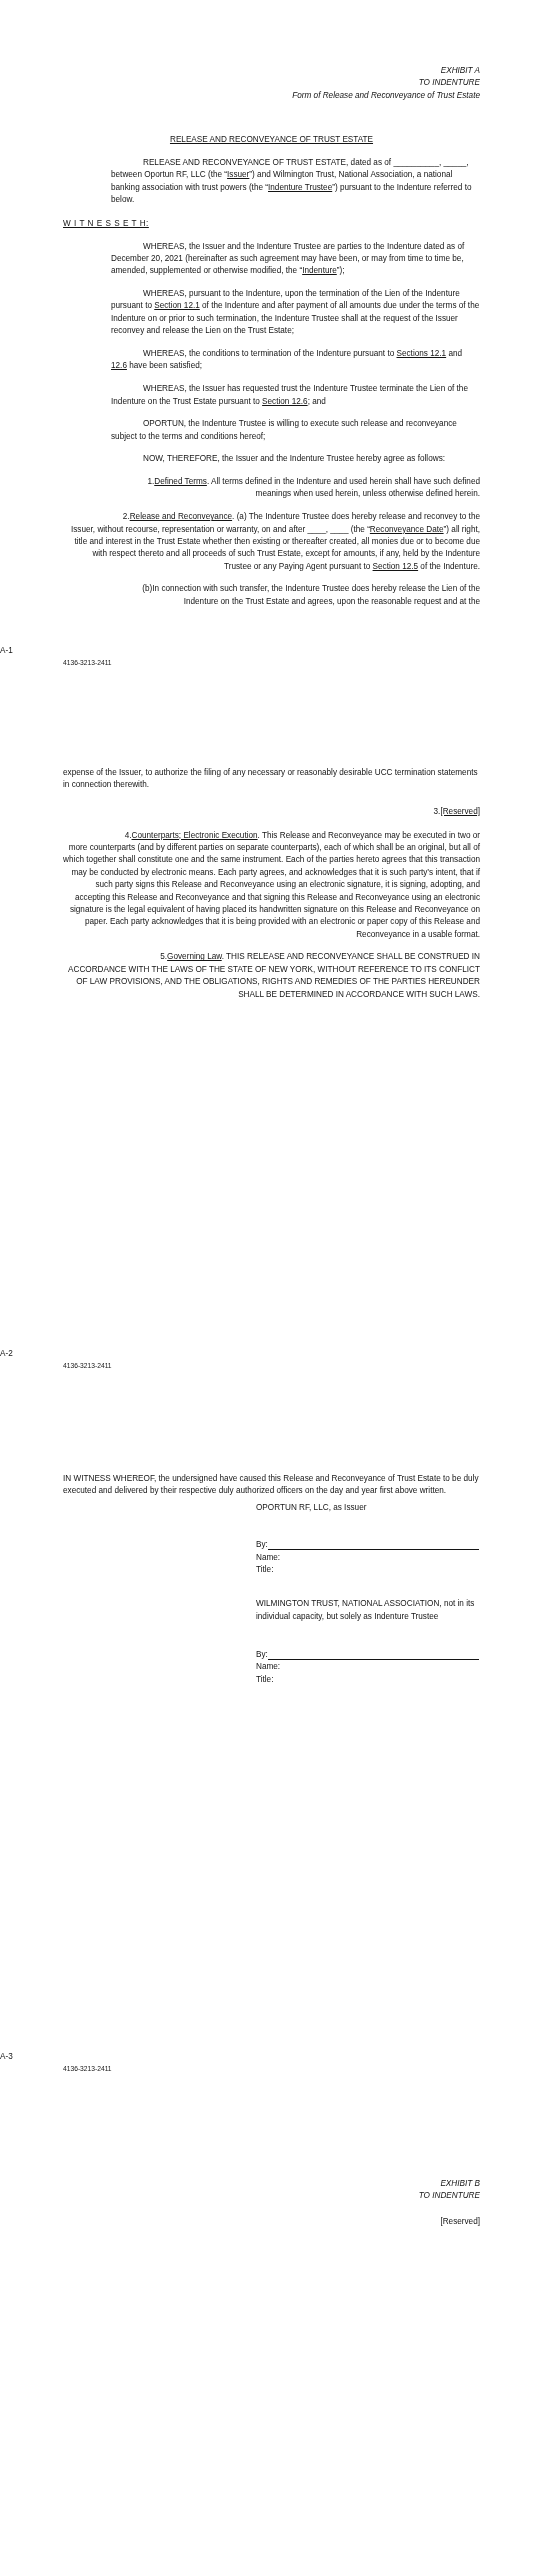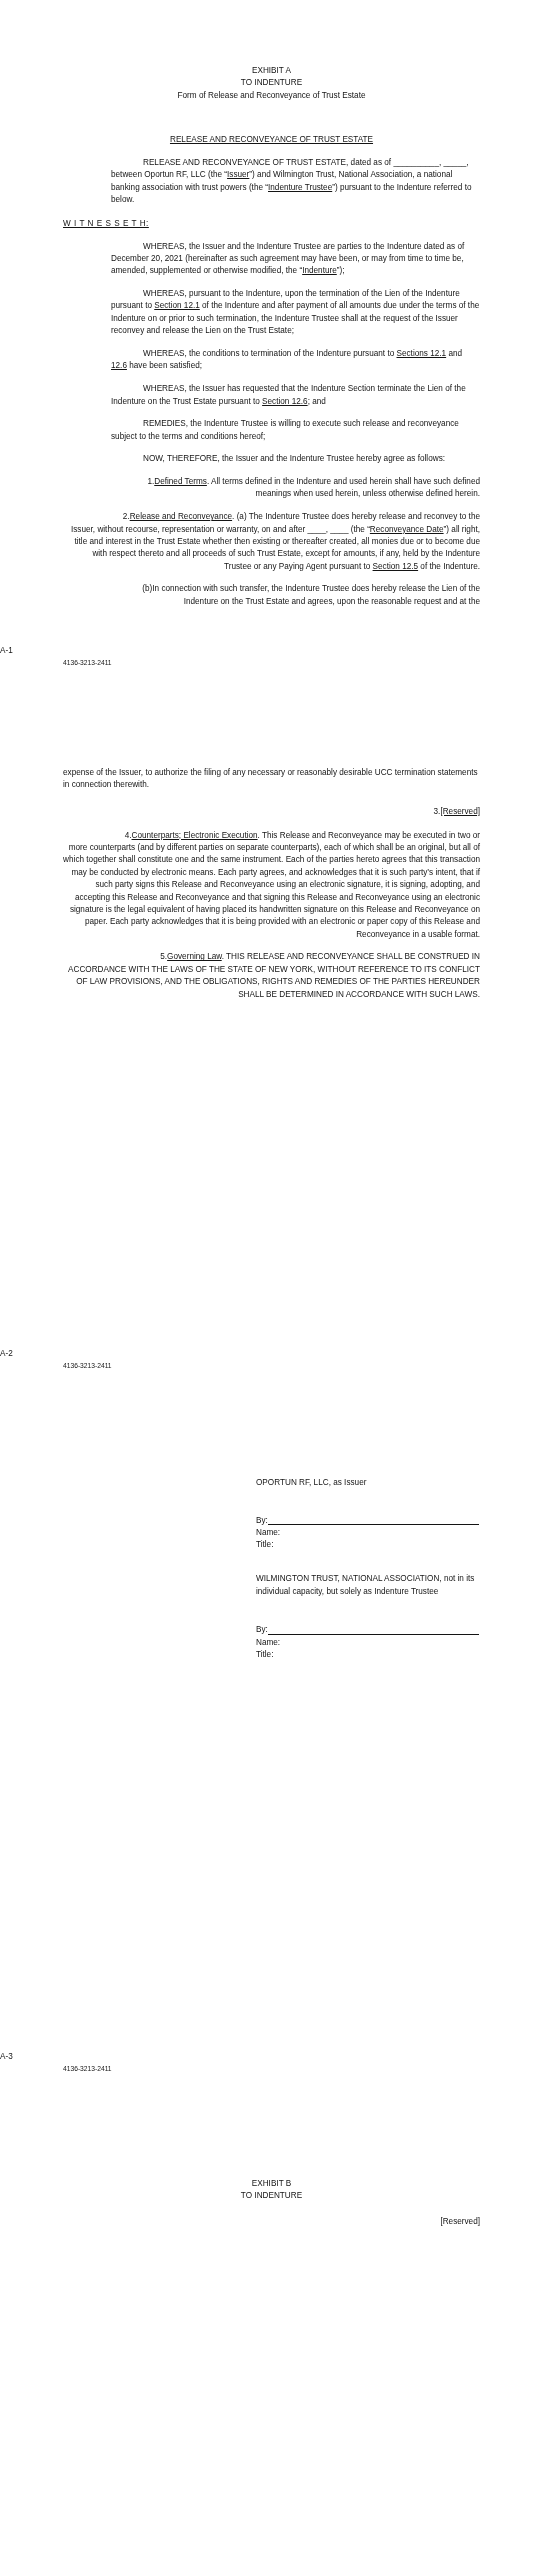--- a/index.html
+++ b/index.html
@@ -23,21 +23,21 @@
     box-sizing: border-box;
   }
   .content {
     box-sizing: border-box;
     padding-left: 63px;
     padding-right: 64px;
   }
   p { margin: 0; }
   .u { text-decoration: underline; }
 
-  .hdr { text-align: center; }
+  .hdr { text-align: right; font-style: italic; }
   .title { text-align: center; margin-top: 32px; }
   .witnesseth { text-align: left; margin-top: 11.3px; letter-spacing: 0.5px; }
 
   .para { margin-top: 10.3px; text-indent: 32px; margin-left: 48px; }
   .flush { text-indent: 0; margin-top: 0; }
   .item { margin-top: 10.3px; text-indent: 32px; text-align: right; }
   .item .num { display: inline-block; width: 32px; text-indent: 0; }
 
   
   .pad-p1 { padding-top: 65px; }
@@ -90,22 +90,22 @@
 
       <p class="title"><span class="u">RELEASE AND RECONVEYANCE OF TRUST ESTATE</span></p>
 
       <p class="para"><span>RELEASE AND RECONVEYANCE OF TRUST ESTATE, dated as of __________, _____, between Oportun RF, LLC (the “</span><span class="u">Issuer</span><span>”) and Wilmington Trust, National Association, a national banking association with trust powers (the “</span><span class="u">Indenture Trustee</span><span>”) pursuant to the Indenture referred to below.</span></p>
 
       <p class="witnesseth"><span class="u">W I T N E S S E T H:</span></p>
 
       <p class="para"><span>WHEREAS, the Issuer and the Indenture Trustee are parties to the Indenture dated as of December 20, 2021 (hereinafter as such agreement may have been, or may from time to time be, amended, supplemented or otherwise modified, the “</span><span class="u">Indenture</span><span>”);</span></p>
       <p class="para"><span>WHEREAS, pursuant to the Indenture, upon the termination of the Lien of the Indenture pursuant to </span><span class="u">Section 12.1</span><span> of the Indenture and after payment of all amounts due under the terms of the Indenture on or prior to such termination, the Indenture Trustee shall at the request of the Issuer reconvey and release the Lien on the Trust Estate;</span></p>
       <p class="para"><span>WHEREAS, the conditions to termination of the Indenture pursuant to </span><span class="u">Sections 12.1</span><span> and </span><span class="u">12.6</span><span> have been satisfied;</span></p>
-      <p class="para"><span>WHEREAS, the Issuer has requested that the Indenture Section terminate the Lien of the Indenture on the Trust Estate pursuant to </span><span class="u">Section 12.6</span><span>; and</span></p>
-      <p class="para"><span>REMEDIES, the Indenture Trustee is willing to execute such release and reconveyance subject to the terms and conditions hereof;</span></p>
+      <p class="para"><span>WHEREAS, the Issuer has requested trust the Indenture Trustee terminate the Lien of the Indenture on the Trust Estate pursuant to </span><span class="u">Section 12.6</span><span>; and</span></p>
+      <p class="para"><span>OPORTUN, the Indenture Trustee is willing to execute such release and reconveyance subject to the terms and conditions hereof;</span></p>
 
       <p class="para">NOW, THEREFORE, the Issuer and the Indenture Trustee hereby agree as follows:</p>
 
       <p class="item"><span class="num">1.</span><span><span class="u">Defined Terms</span><span>. All terms defined in the Indenture and used herein shall have such defined meanings when used herein, unless otherwise defined herein.</span></span></p>
 
       <p class="item"><span class="num">2.</span><span><span class="u">Release and Reconveyance</span><span>.  (a) The Indenture Trustee does hereby release and reconvey to the Issuer, without recourse, representation or warranty, on and after ____, ____ (the “</span><span class="u">Reconveyance Date</span><span>”) all right, title and interest in the Trust Estate whether then existing or thereafter created, all monies due or to become due with respect thereto and all proceeds of such Trust Estate, except for amounts, if any, held by the Indenture Trustee or any Paying Agent pursuant to </span><span class="u">Section 12.5</span><span> of the Indenture.</span></span></p>
 
       <p class="item"><span class="num">(b)</span><span><span>In connection with such transfer, the Indenture Trustee does hereby release the Lien of the Indenture on the Trust Estate and agrees, upon the reasonable request and at the</span></span></p>
     </div>
 
@@ -123,20 +123,21 @@
 
       <p class="item"><span class="num">5.</span><span><span class="u">Governing Law</span><span>.  THIS RELEASE AND RECONVEYANCE SHALL BE CONSTRUED IN ACCORDANCE WITH THE LAWS OF THE STATE OF NEW YORK, WITHOUT REFERENCE TO ITS CONFLICT OF LAW PROVISIONS, AND THE OBLIGATIONS, RIGHTS AND REMEDIES OF THE PARTIES HEREUNDER SHALL BE DETERMINED IN ACCORDANCE WITH SUCH LAWS.</span></span></p>
     </div>
 
     <p class="pageno">A-2</p>
     <p class="docno">4136-3213-2411</p>
   </section>
 
   <section class="page">
     <div class="content pad-p3">
+      <p class="flush">IN WITNESS WHEREOF, the undersigned have caused this Release and Reconveyance of Trust Estate to be duly executed and delivered by their respective duly authorized officers on the day and year first above written.</p>
 
       <div class="sig">
         <p class="sig-company-1">OPORTUN RF, LLC, as Issuer</p>
         <div class="by-row">
           <span class="by-label">By:</span>
           <span class="by-line"></span>
         </div>
         <p>Name:</p>
         <p>Title:</p>
       </div>

